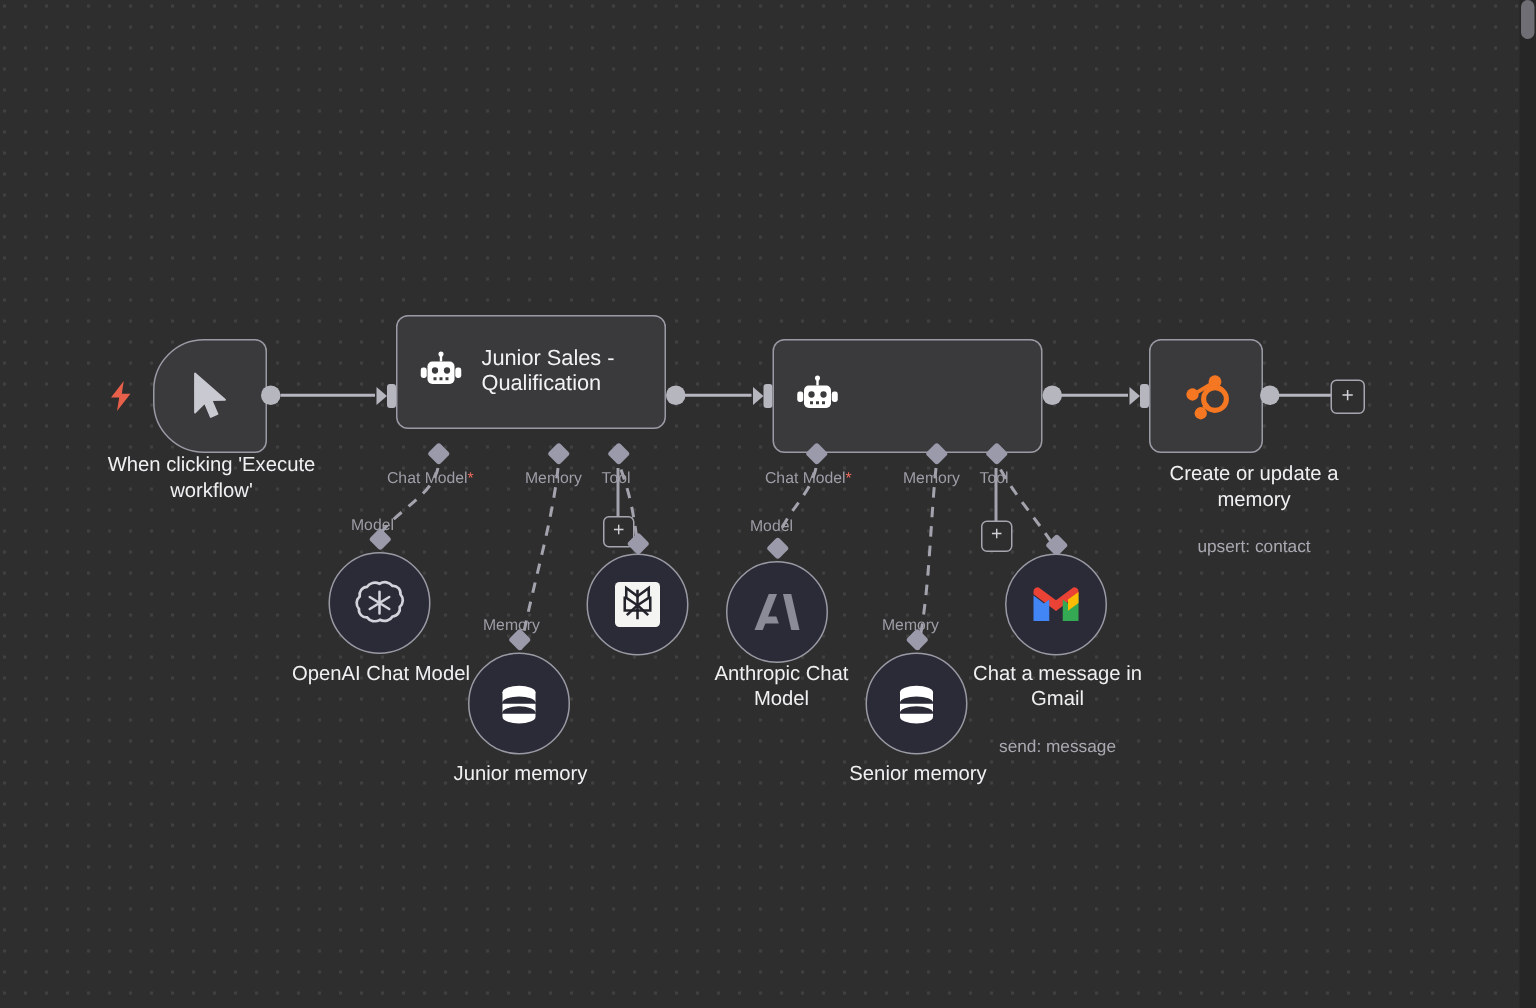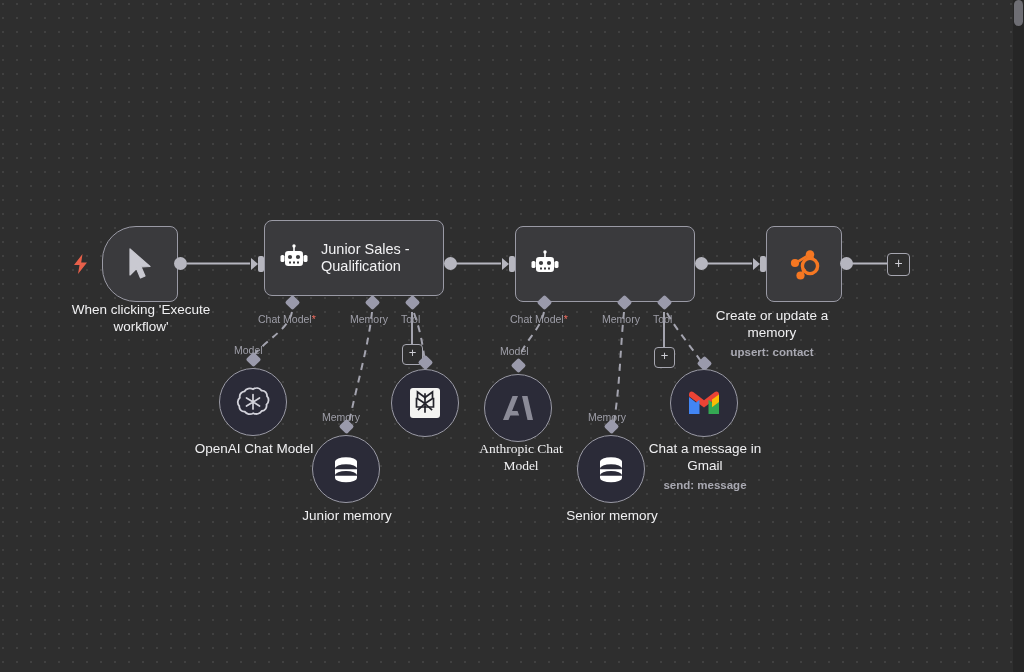--- a/index.html
+++ b/index.html
@@ -45,21 +45,21 @@
     width:68px;height:68px;border-radius:50%;
     background:#2b2b38;border:1px solid #9a9aa5;
     display:flex;align-items:center;justify-content:center;
   }
   
   .caption{
     position:absolute;text-align:center;color:#f0f0f2;
     font-size:13.5px;line-height:16.5px;
   }
   .caption .sub{
-    display:block;color:#a9a9b2;font-size:11.5px;line-height:14px;margin-top:4px;font-weight:bold;
+    display:block;color:#a9a9b2;font-size:11.5px;line-height:14px;margin-top:17px;
   }
   
   .port-dot{
     position:absolute;width:13px;height:13px;border-radius:50%;
     background:#b6b6bf;
   }
   
   .in-port{position:absolute;width:16px;height:16px;}
   .in-port .tri{
     position:absolute;left:0;top:2px;width:0;height:0;
@@ -140,21 +140,21 @@
     </svg>
   </span>
   <div class="caption" style="left:46px;top:302px;width:190px;">
     <span>When clicking 'Execute workflow'</span>
   </div>
 
   <div class="in-port" style="left:251px;top:256px;">
     <span class="tri"></span>
       <span class="bar"></span>
   </div>
-  <div class="node main-node" style="left:264px;top:220px;">
+  <div class="node main-node" style="left:264px;top:210px;">
     <span class="robot">
       <svg width="30" height="27" viewBox="0 0 30 27">
         <rect x="6" y="6" width="18" height="15" rx="3.2" fill="#ffffff"></rect>
         <rect x="1.5" y="10" width="4" height="7" rx="1.6" fill="#ffffff"></rect>
         <rect x="24.5" y="10" width="4" height="7" rx="1.6" fill="#ffffff"></rect>
         <rect x="14.2" y="1" width="1.6" height="5" fill="#ffffff"></rect>
         <circle cx="15" cy="1" r="1.7" fill="#ffffff"></circle>
         <circle cx="11" cy="12" r="2.1" fill="#3a3a3d"></circle>
         <circle cx="19" cy="12" r="2.1" fill="#3a3a3d"></circle>
         <rect x="10" y="16.5" width="2" height="2" fill="#3a3a3d"></rect>
@@ -224,21 +224,21 @@
         <circle cx="11" cy="19" r="4.1" fill="#f57722"></circle>
         <circle cx="16.5" cy="31.5" r="4.1" fill="#f57722"></circle>
         <circle cx="26" cy="22" r="7.6" fill="none" stroke="#f57722" stroke-width="3.4"></circle>
         <line x1="14.3" y1="17.4" x2="22.6" y2="12.4" stroke="#f57722" stroke-width="2.6"></line>
         <line x1="18.3" y1="28" x2="21.4" y2="25.3" stroke="#f57722" stroke-width="2.6"></line>
         <line x1="30" y1="14.5" x2="26" y2="14.5" stroke="#f57722" stroke-width="2.4"></line>
       </svg>
     </span>
   </div>
   <div class="port-dot" style="left:840px;top:257px;"></div>
-  <div class="caption" style="left:684px;top:308px;width:176px;">
+  <div class="caption" style="left:748px;top:308px;width:176px;">
     <span>Create or update a</span><br>
     <span>memory</span>
     <span class="sub">upsert: contact</span>
   </div>
   <div class="plus-btn big" style="left:887px;top:253px;">+</div>
 
   <div class="diamond" style="left:248px;top:354px;"></div>
   <div class="port-label" style="left:234px;top:344px;">Model</div>
   <div class="node sub-node" style="left:219px;top:368px;">
     <span>
@@ -296,21 +296,21 @@
   <div class="port-label" style="left:500px;top:345px;">Model</div>
   <div class="node sub-node" style="left:484px;top:374px;">
     <span>
       <svg width="34" height="28" viewBox="0 0 34 28">
         <path d="M2 26 L11.5 2 L17 2 L7.5 26 Z" fill="#8b8b97"></path>
         <path d="M8.2 17 L16.5 17 L18.2 21.6 L6.5 21.6 Z" fill="#8b8b97"></path>
         <path d="M21 2 L26.5 2 L32 26 L26.5 26 Z" fill="#8b8b97"></path>
       </svg>
     </span>
   </div>
-  <div class="caption" style="left:455px;top:441px;width:132px;font-family:Liberation Serif, serif;">
+  <div class="caption" style="left:455px;top:441px;width:132px;">
     <span>Anthropic Chat</span><br>
     <span>Model</span>
   </div>
 
   <div class="diamond" style="left:606px;top:421px;"></div>
   <div class="port-label" style="left:588px;top:411px;">Memory</div>
   <div class="node sub-node" style="left:577px;top:435px;">
     <span>
       <svg width="30" height="30" viewBox="0 0 30 30">
         <ellipse cx="15" cy="7.5" rx="11" ry="4.3" fill="#ffffff"></ellipse>

